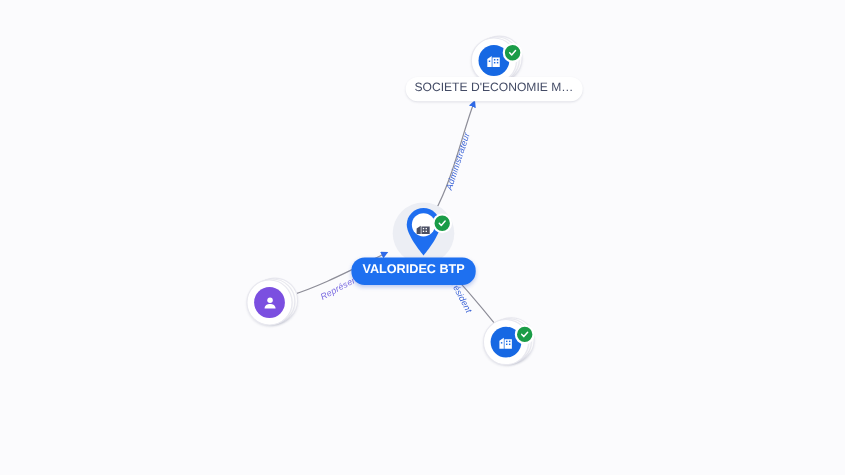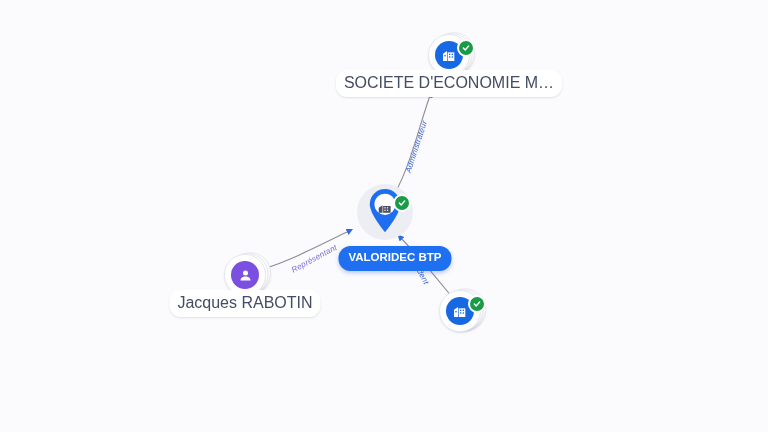--- a/index.html
+++ b/index.html
@@ -115,21 +115,21 @@
     position: absolute;
     transform: translate(-50%, 0);
     white-space: nowrap;
     border-radius: 11px;
     line-height: 1;
     z-index: 6;
   }
   .node-label.plain {
     background: #ffffff;
     color: #444c66;
-    font-size: 16px;
+    font-size: 11px;
     padding: 5px 8px 6px 8px;
     box-shadow: 0 1px 2px rgba(30, 40, 80, 0.13);
   }
   .node-label.primary {
     background: #1e70f0;
     color: #ffffff;
     font-size: 11.5px;
     font-weight: bold;
     padding: 6px 10px 7px 10px;
     border-radius: 12px;
@@ -214,36 +214,35 @@
         <rect x="11" y="15" width="2" height="2" fill="#ffffff"></rect>
         <rect x="15" y="15" width="2" height="2" fill="#ffffff"></rect>
       </svg>
       <div class="badge-check" style="left:8px; top:-18px;">
         <svg width="8" height="8" viewBox="0 0 24 24">
           <path d="M4 12 L9.5 18 L20 6" fill="none" stroke="#ffffff" stroke-width="4" stroke-linecap="round" stroke-linejoin="round"></path>
         </svg>
       </div>
     </div>
   </div>
-  <div class="node-label primary" style="left:395px; top:234px;margin-top:12px;">VALORIDEC BTP</div>
+  <div class="node-label primary" style="left:376px; top:234px;">VALORIDEC BTP</div>
 
   <div class="node" style="left:245px; top:275px;">
     <div class="node-visual" style="left:0; top:0;">
       <div class="stack s1"></div>
       <div class="stack s2"></div>
       <div class="stack s3"></div>
       <div class="circle-node person">
         <svg width="15" height="15" viewBox="0 0 24 24">
           <circle cx="12" cy="8" r="4" fill="#ffffff"></circle>
           <path d="M4 20 C4 15.5 8 13.5 12 13.5 C16 13.5 20 15.5 20 20 Z" fill="#ffffff"></path>
         </svg>
       </div>
     </div>
   </div>
-  <div class="node-label plain" style="left:245px; top:290px;">Jacques RABOTIN</div>
 
   <div class="node" style="left:460px; top:311px;">
     <div class="node-visual" style="left:0; top:0;">
       <div class="stack s1"></div>
       <div class="stack s2"></div>
       <div class="stack s3"></div>
       <div class="circle-node company">
         <svg width="16" height="16" viewBox="0 0 24 24">
           <path d="M3 21 V10 L9 6 V21 Z" fill="#ffffff"></path>
           <path d="M10 21 V8 H20 V21 Z" fill="#ffffff"></path>

